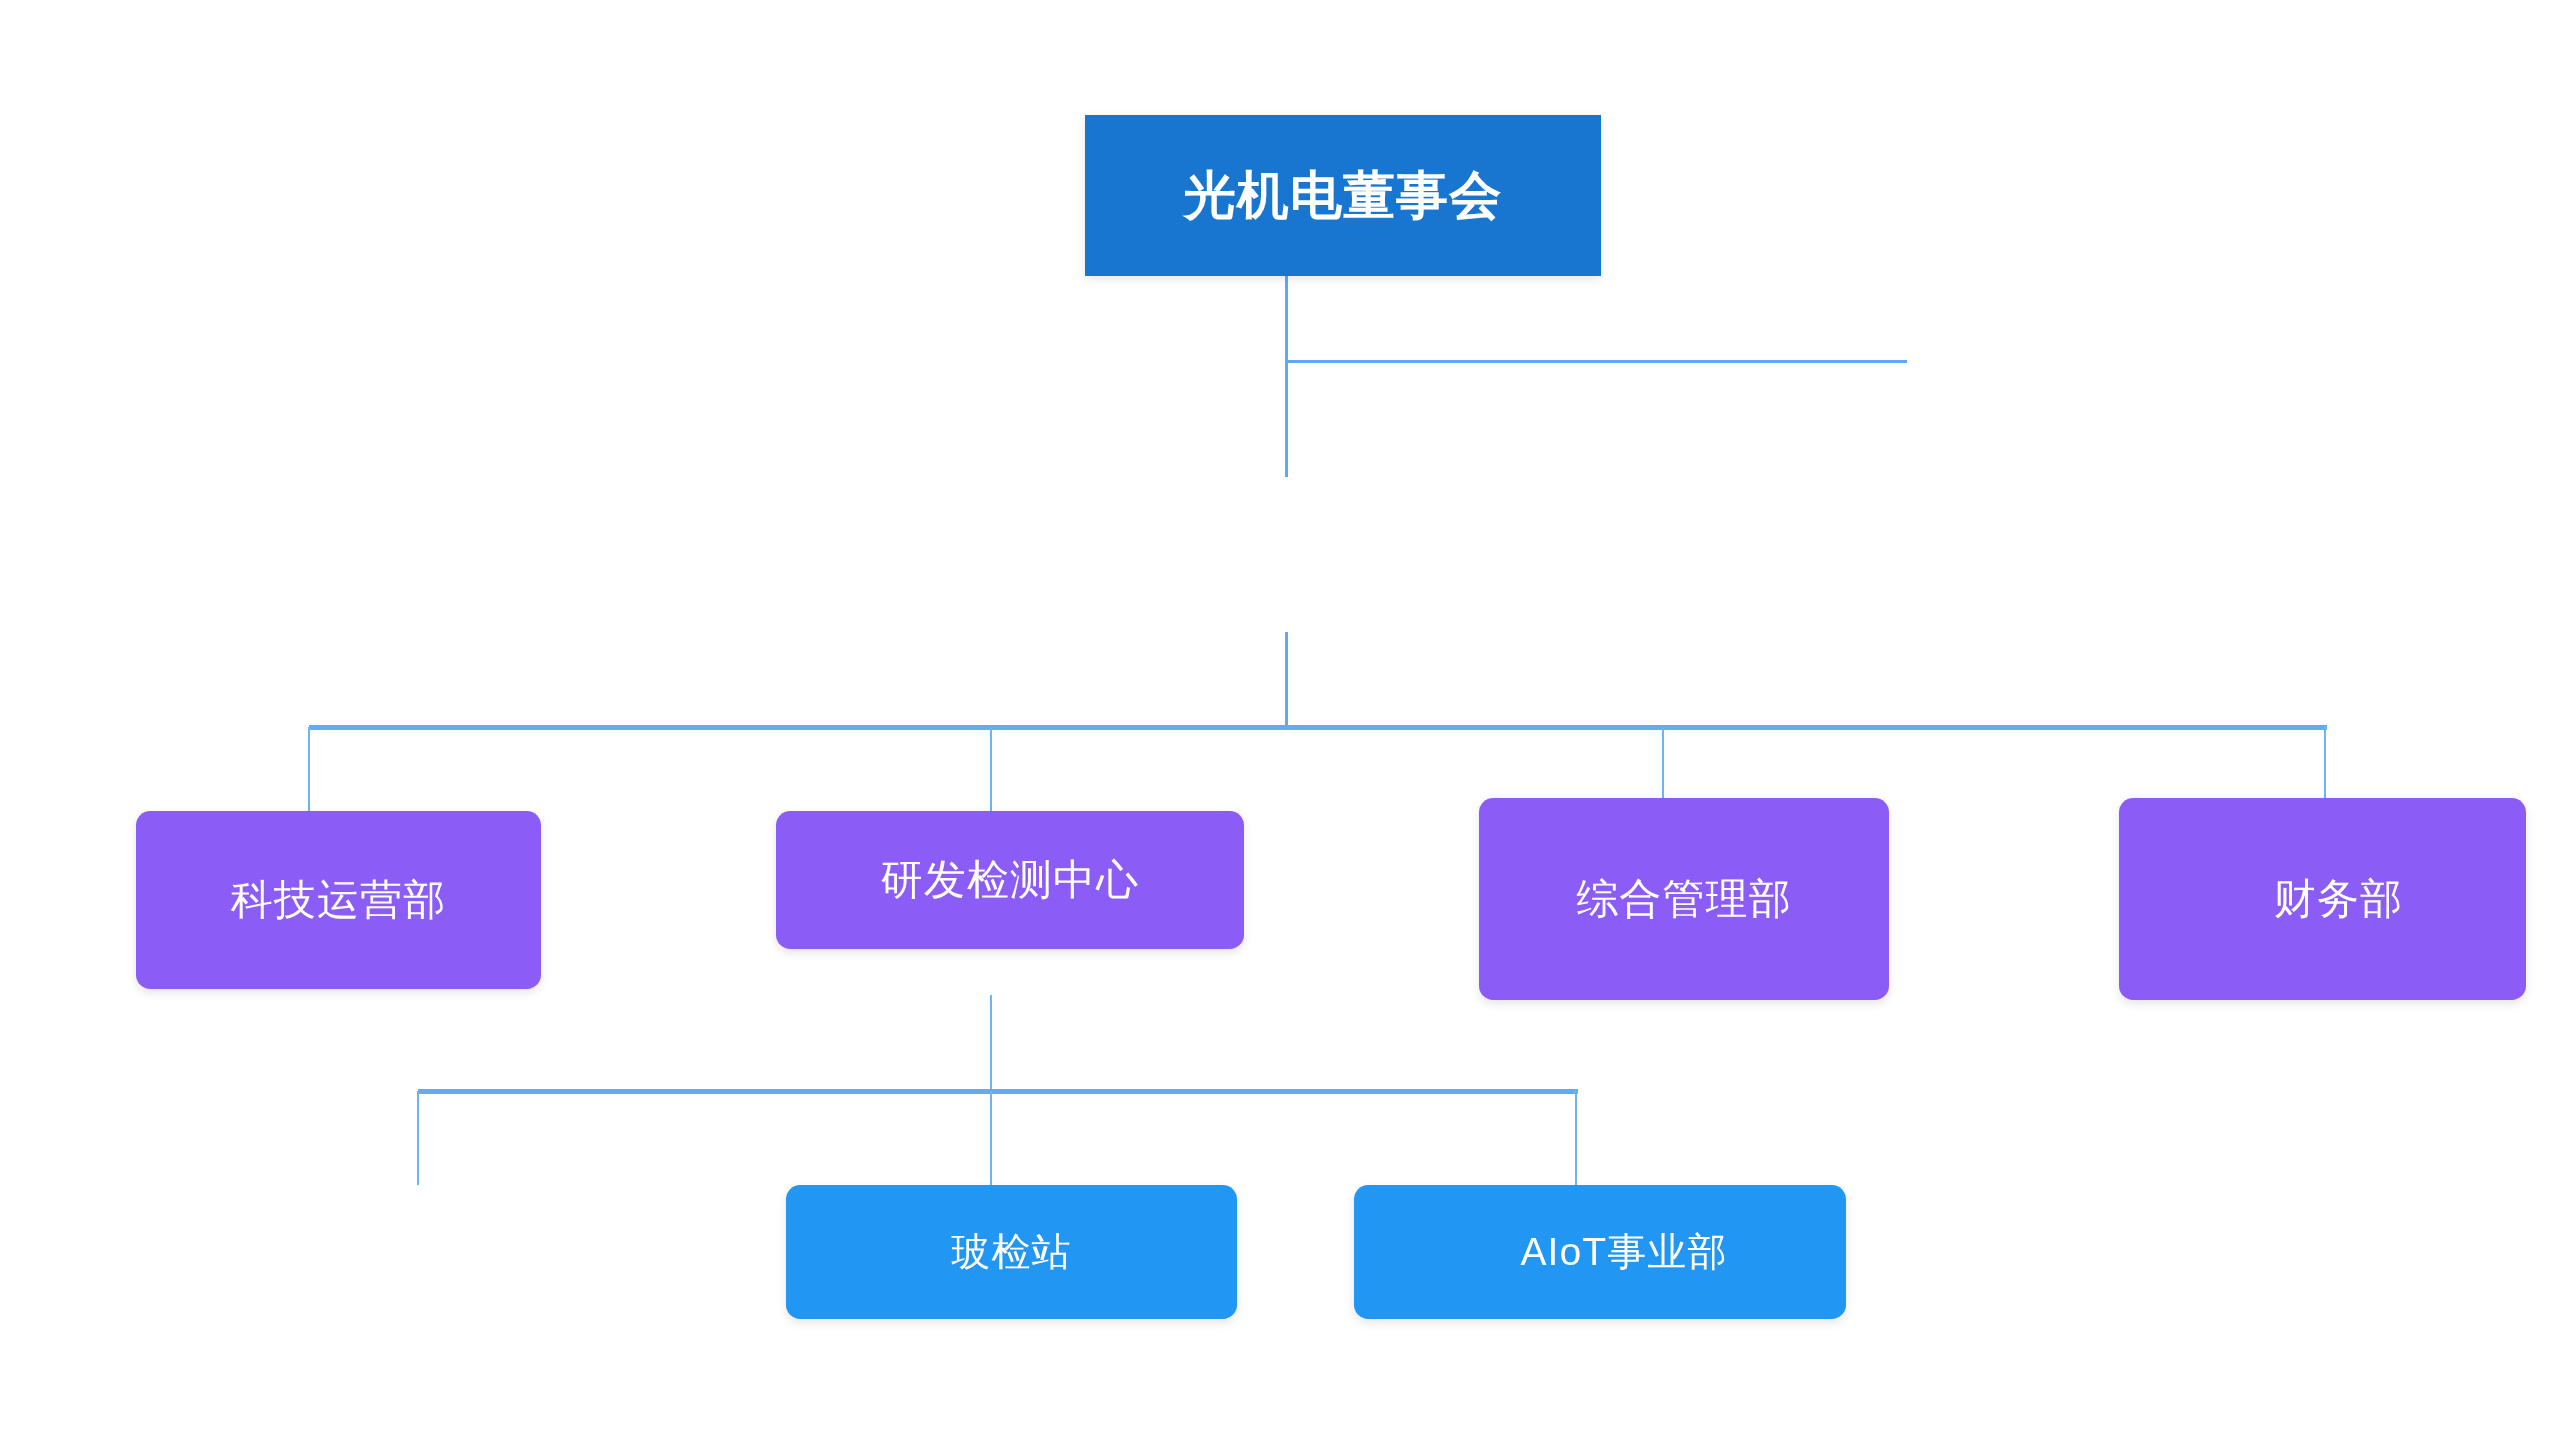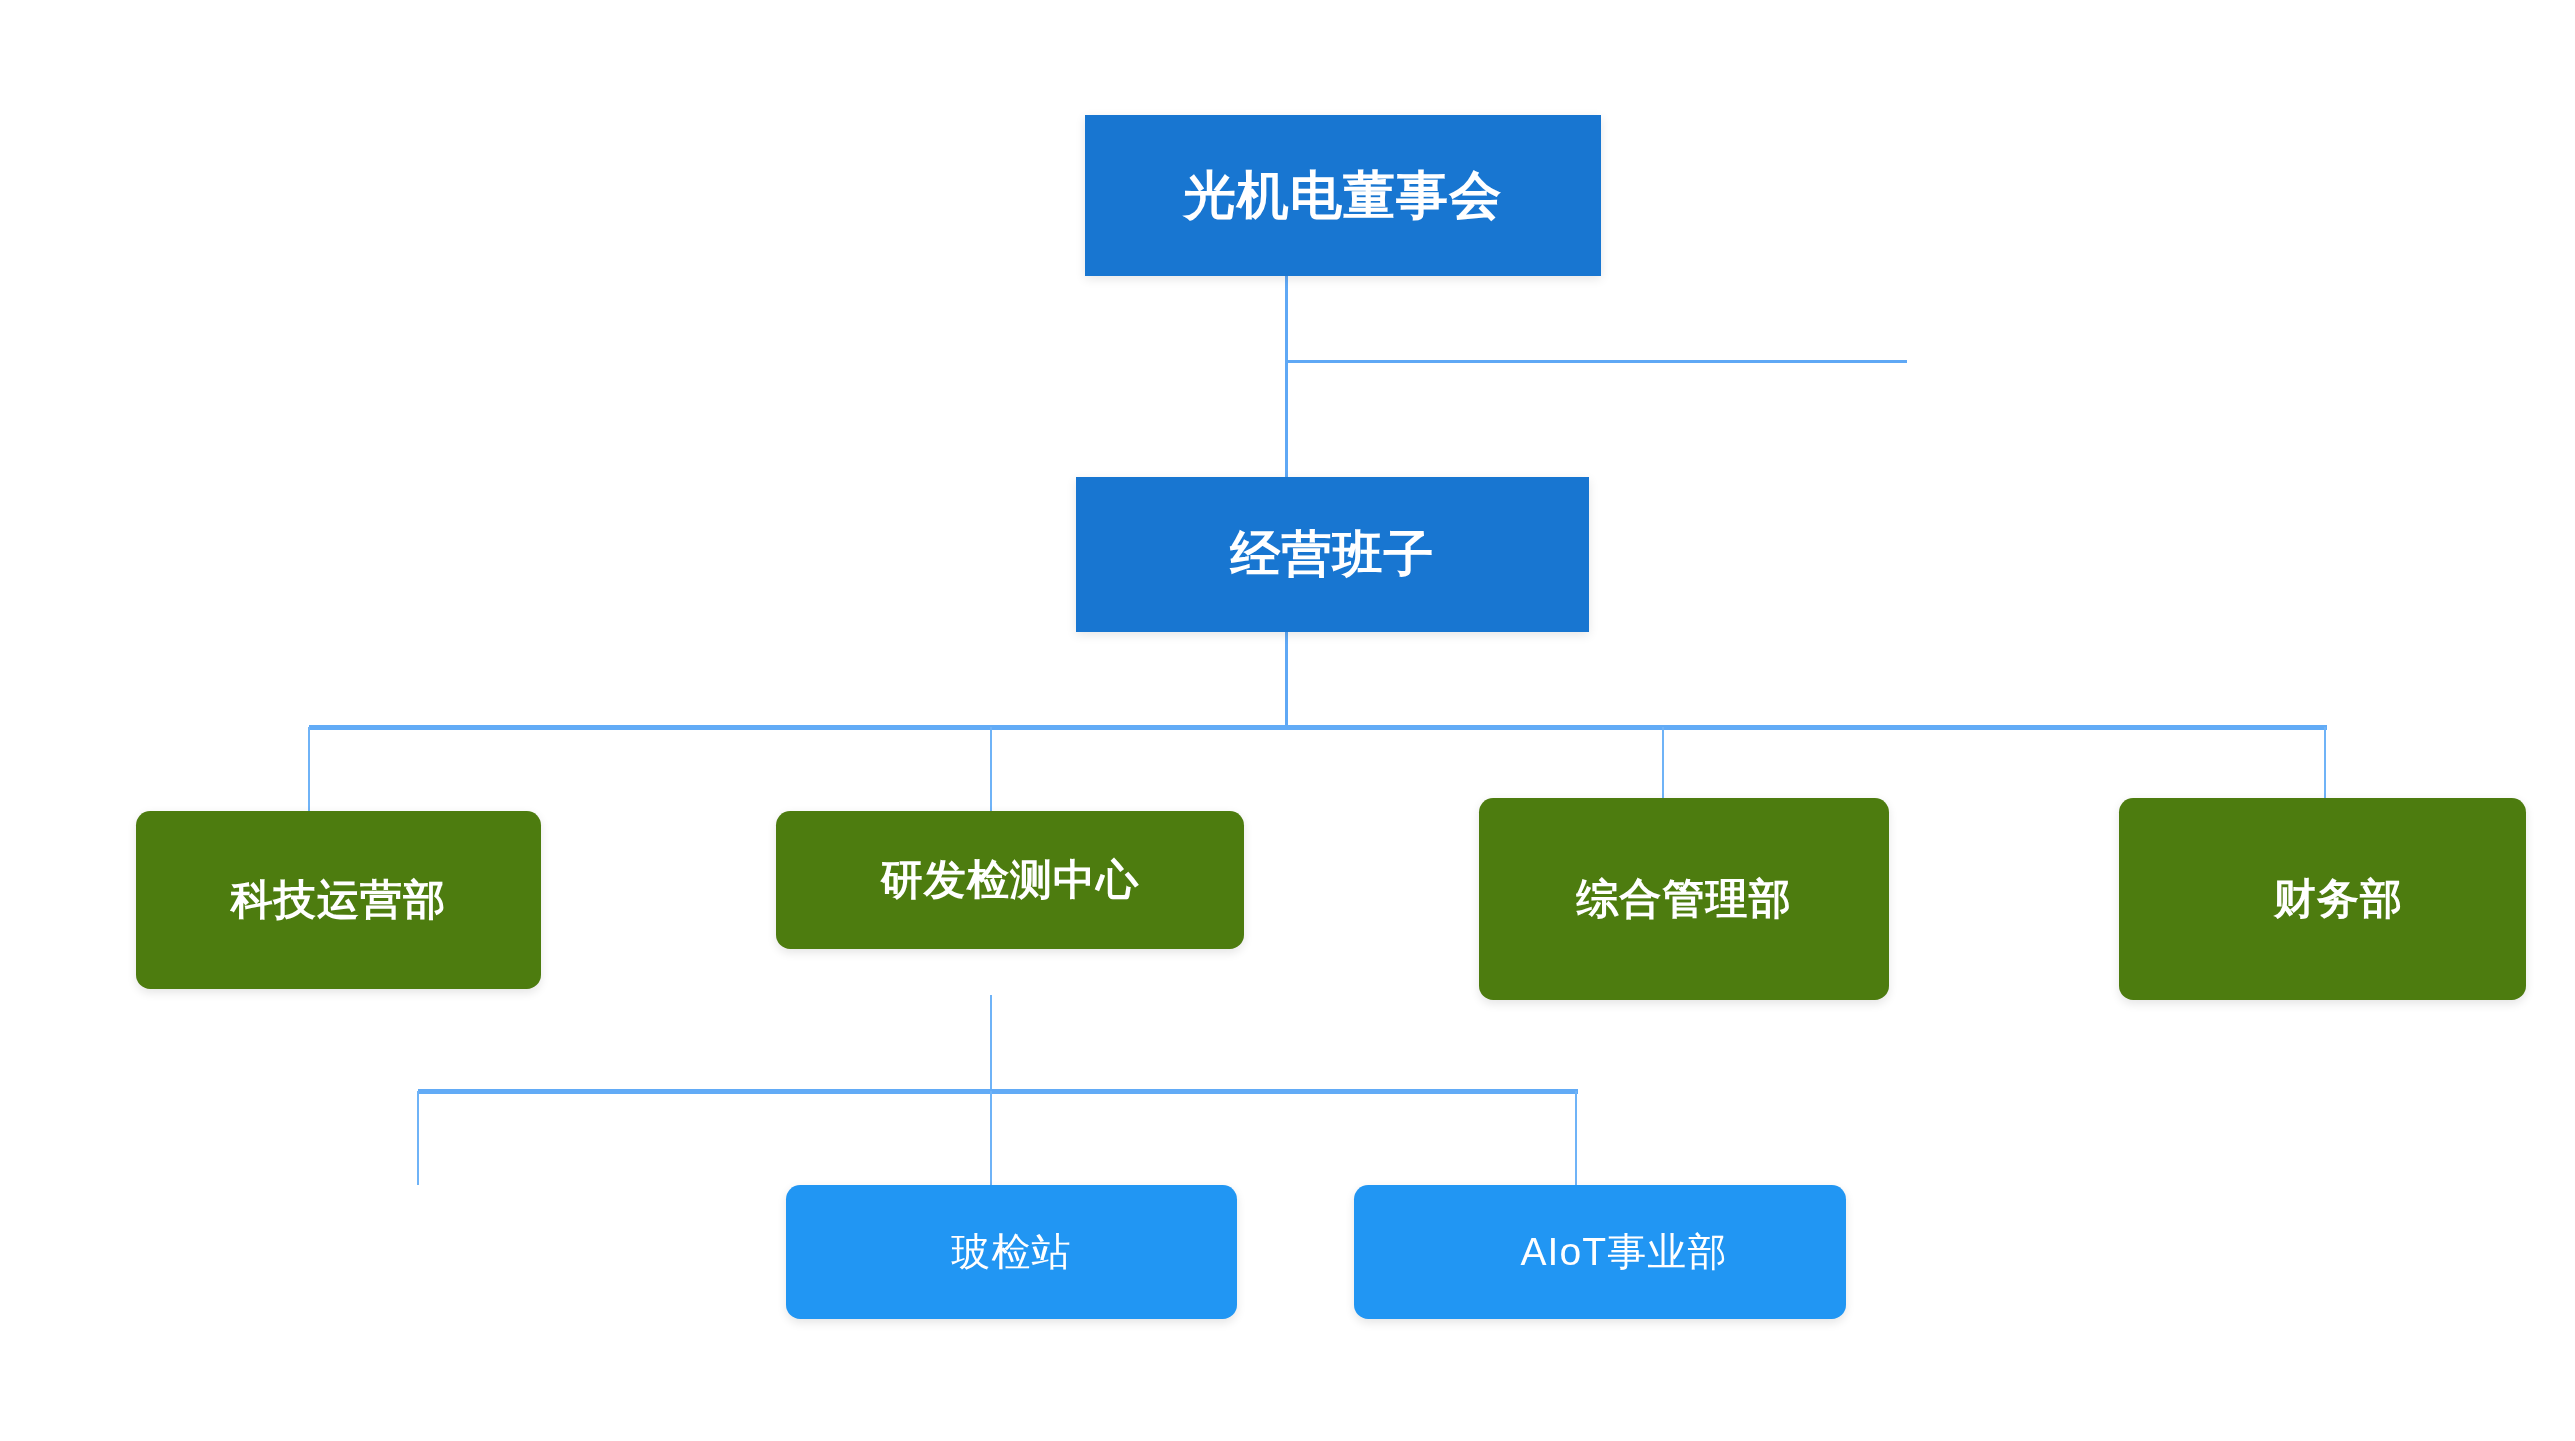--- a/index.html
+++ b/index.html
@@ -40,23 +40,23 @@
   
   .node.level-1,
   .node.level-2 {
     background: #1876d1;
     border-radius: 0;
     font-weight: bold;
   }
 
   
   .node.level-3 {
-    background: #4d7c0f;
+    background: #8b5cf6;
     border-radius: 14.2px;
-    font-weight: bold;
+    font-weight: normal;
   }
 
   
   .node.level-4 {
     background: #2196f3;
     border-radius: 14.2px;
     font-weight: normal;
   }
 
   
@@ -107,23 +107,20 @@
 
   <div class="line thin-v" style="left:417px; top:1091px; height:94px;"></div>
   <div class="line thin-v" style="left:990px; top:1091px; height:94px;"></div>
   <div class="line thin-v" style="left:1575px; top:1091px; height:94px;"></div>
 
   <div class="node level-1" style="left:1065px; top:115px; width:516px; height:161px; font-size:52px;">
     <span class="node-label">光机电董事会</span>
   </div>
 
 
-  <div class="node level-2" style="left:1056px; top:477px; width:513px; height:155px; font-size:50px;">
-    <span class="node-label">经营班子</span>
-  </div>
 
   <div class="node level-3" style="left:116px; top:811px; width:405px; height:178px; font-size:42px;">
     <span class="node-label">科技运营部</span>
   </div>
 
   <div class="node level-3" style="left:756px; top:811px; width:468px; height:138px; font-size:42px;">
     <span class="node-label">研发检测中心</span>
   </div>
 
   <div class="node level-3" style="left:1459px; top:798px; width:410px; height:202px; font-size:42px;align-items:center;">

